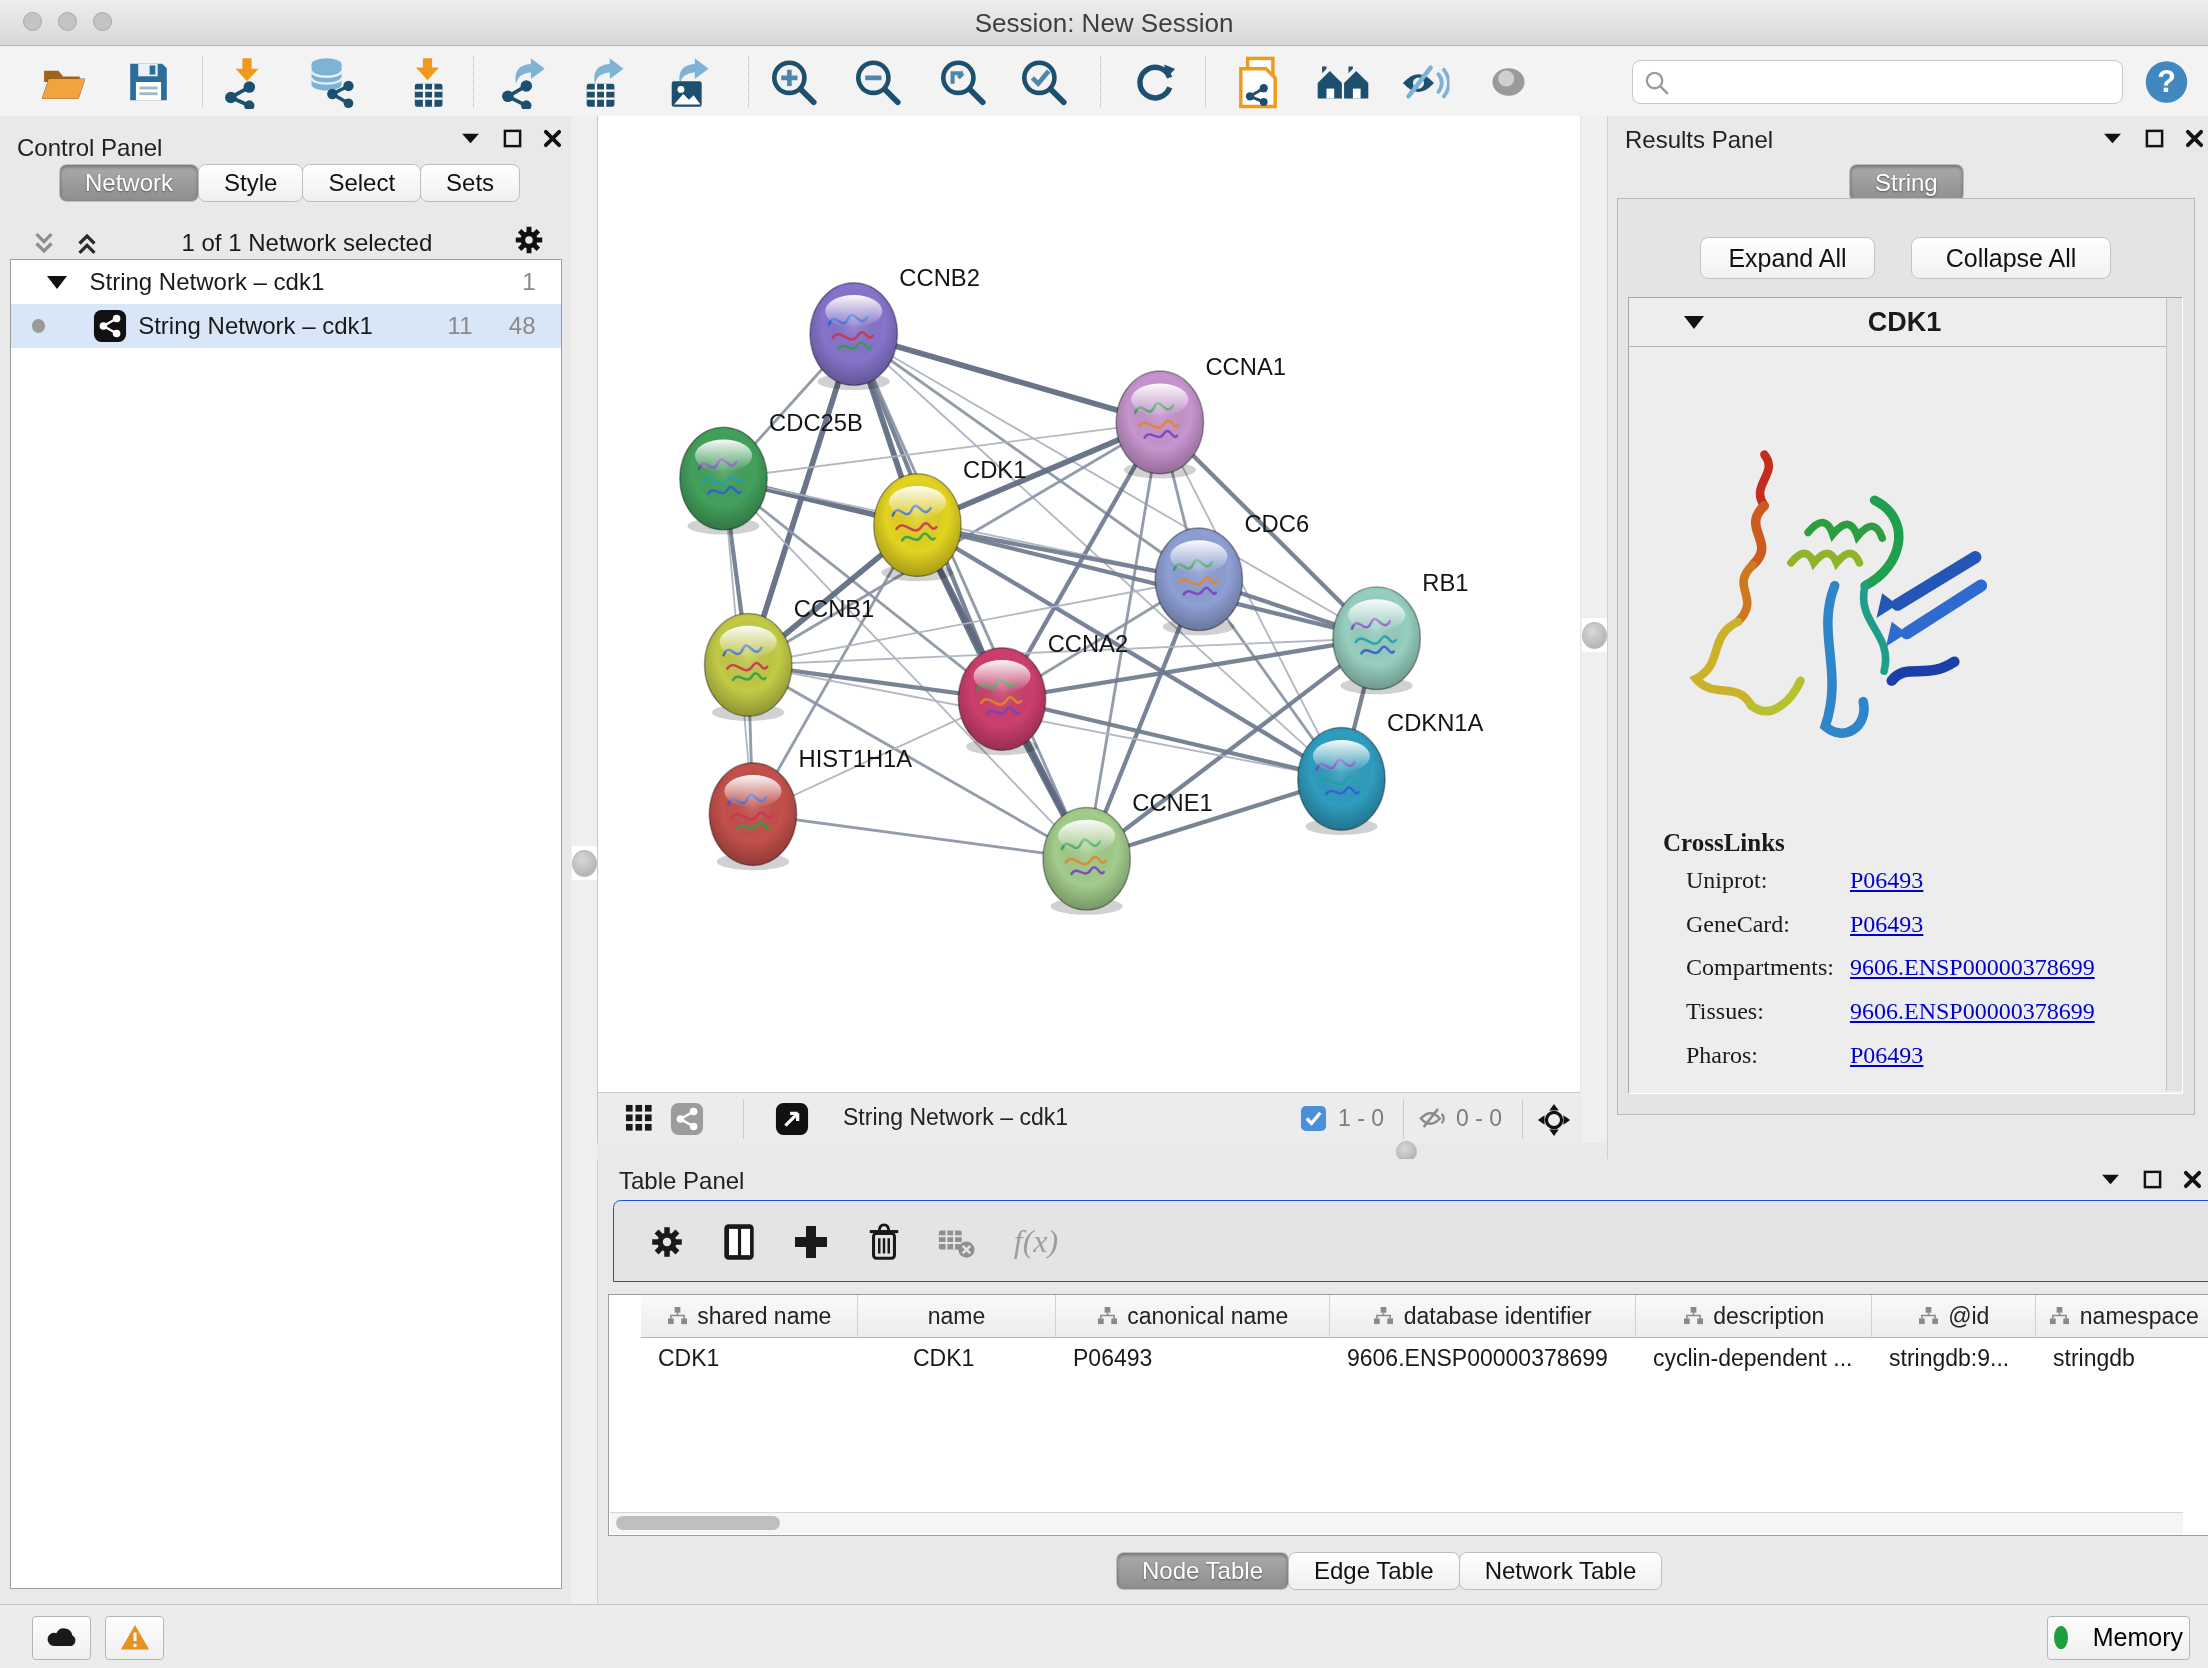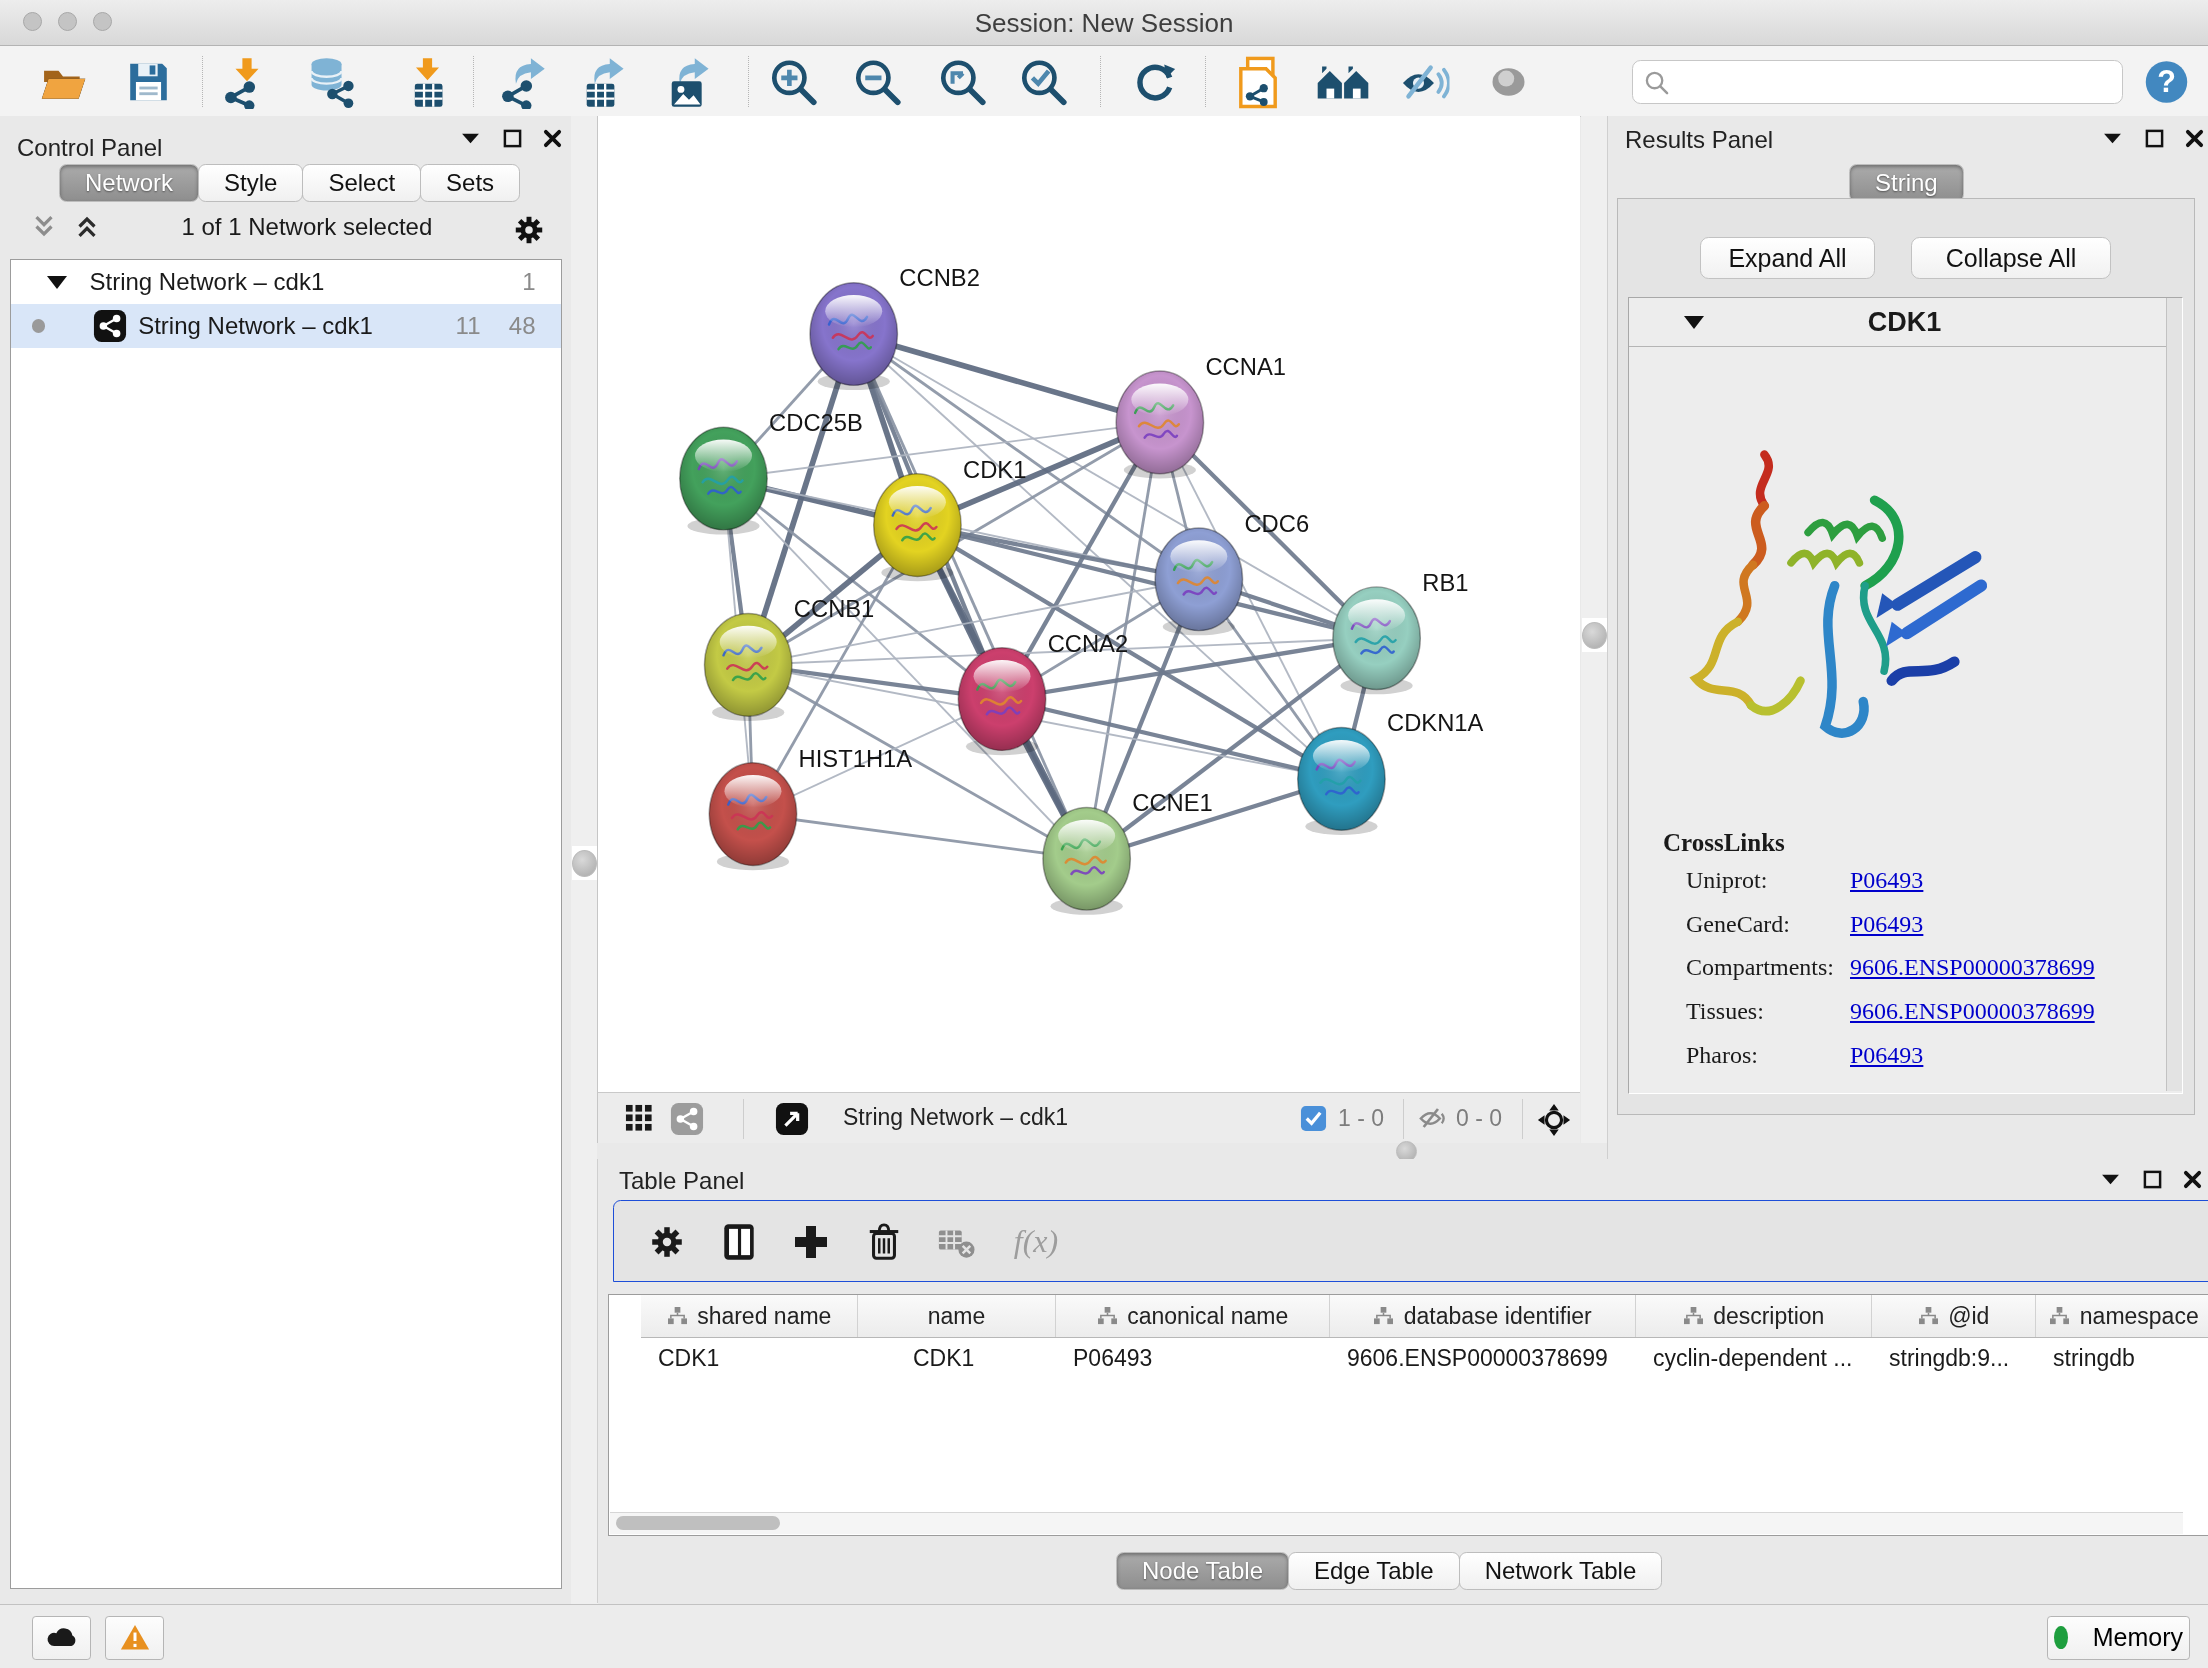--- a/index.html
+++ b/index.html
@@ -271,21 +271,21 @@
       <svg width="19" height="19" viewBox="0 0 20 20">
           <path d="M3 3 L17 17 M17 3 L3 17" stroke="#111" stroke-width="4" stroke-linecap="round"></path>
         </svg>
     </div>
     <div class="abs" style="left:59px;top:48px;display:flex;">
       <div class="tab sel">Network</div>
       <div class="tab">Style</div>
       <div class="tab">Select</div>
       <div class="tab">Sets</div>
     </div>
-    <div class="abs" style="left:0;top:97px;width:571px;height:44px;display:flex;align-items:flex-start;">
+    <div class="abs" style="left:0;top:97px;width:571px;height:44px;display:flex;align-items:flex-end;">
       <svg width="30" height="27" viewBox="0 0 32 28" style="margin-left:28.5px">
         <path d="M8 4 l8 8 8 -8 M8 14 l8 8 8 -8" stroke="#8d8d8d" stroke-width="3.4" fill="none"></path>
       </svg>
       <svg width="30" height="27" viewBox="0 0 32 28" style="margin-left:13.3px">
         <path d="M8 24 l8 -8 8 8 M8 14 l8 -8 8 8" stroke="#2c2c2c" stroke-width="3.4" fill="none"></path>
       </svg>
       <div style="flex:1;text-align:center;font-size:24px;">1 of 1 Network selected</div>
       <svg width="34" height="34" viewBox="0 0 36 36" style="margin-right:25px">
         <g fill="#111" transform="translate(18,18)">
           <circle r="9"></circle>
@@ -317,21 +317,21 @@
         <svg width="34" height="34" viewBox="0 0 36 36" style="margin-left:48px">
           <rect x="1" y="1" width="34" height="34" rx="8" fill="#111"></rect>
           <g fill="#fff">
               <circle cx="11" cy="18" r="4"></circle>
               <circle cx="25" cy="10" r="4"></circle>
               <circle cx="25" cy="26" r="4"></circle>
             <path d="M11 18 L25 10 M11 18 L25 26" stroke="#fff" stroke-width="2.6"></path>
             </g>
         </svg>
         <span style="margin-left:11.4px">String Network – cdk1</span>
-        <span style="position:absolute;right:80px;color:#8a8a8a">11</span>
+        <span style="position:absolute;right:88px;color:#8a8a8a">11</span>
         <span style="position:absolute;right:25px;color:#8a8a8a">48</span>
       </div>
     </div>
   </div>
 
   <div class="abs" style="left:571px;top:116px;width:27px;height:1488px;background:#efefef;">
     <div class="abs" style="left:1px;top:730px;width:25px;height:34px;background:#fff;display:flex;align-items:center;justify-content:center;">
       <div class="gut-dot"></div>
     </div>
   </div>

